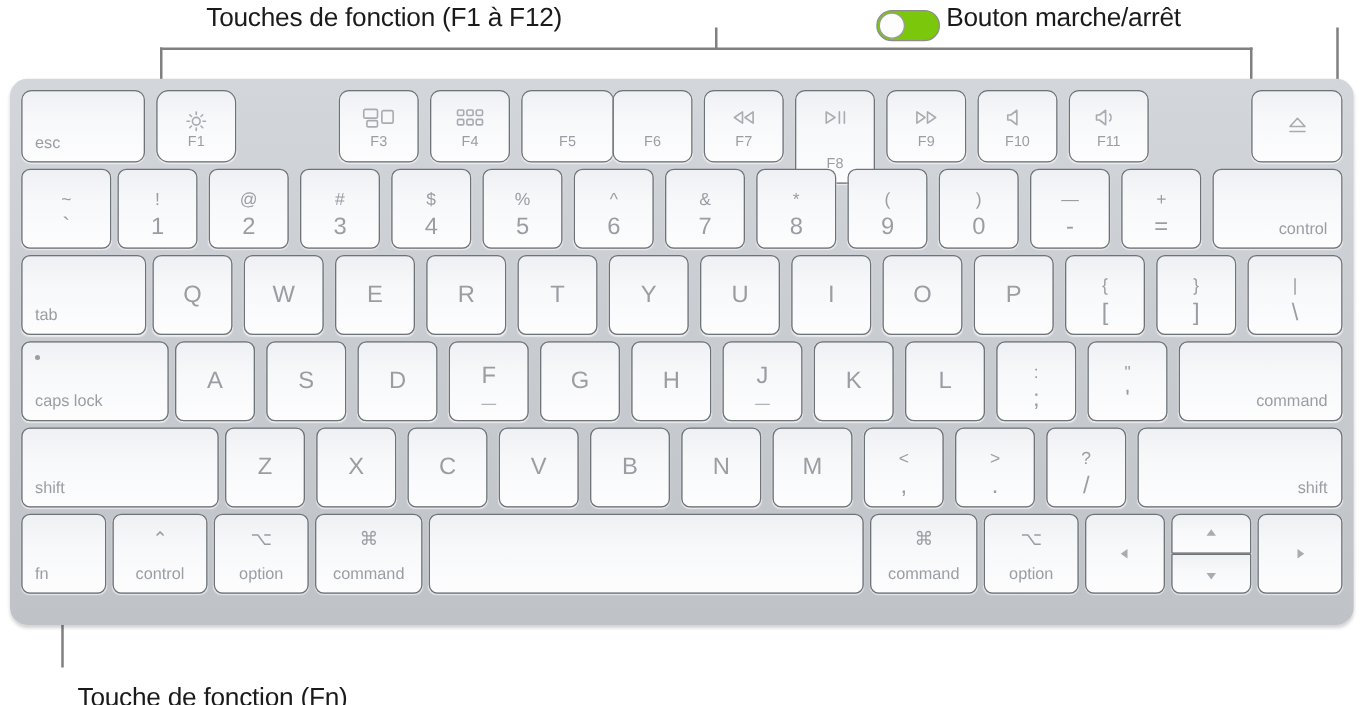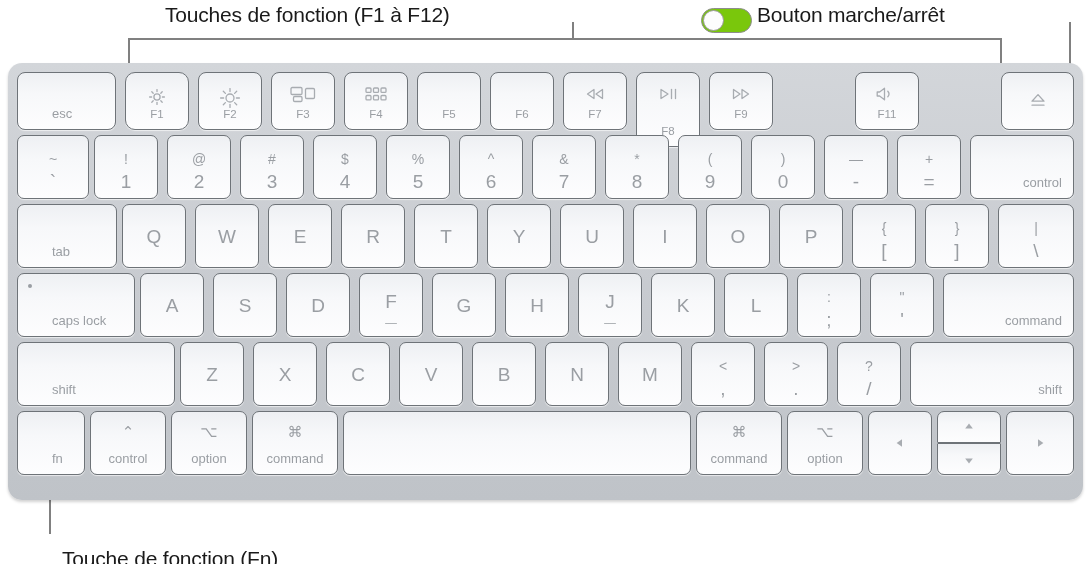--- a/index.html
+++ b/index.html
@@ -88,21 +88,21 @@
     left:0;right:0;top:50%;
     transform:translateY(-50%);
     text-align:center;
     font-size:19px;
     color:#a0a4a9;
   }
   
   .c-top{left:0;right:0;top:16px;text-align:center;font-size:14px;color:#a0a4a9;}
   .c-bot{left:0;right:0;top:36px;text-align:center;font-size:19px;color:#a0a4a9;}
   
-  .c-bl{left:10px;bottom:9px;font-size:13px;color:#9a9ea3;margin-left:24px;}
+  .c-bl{left:10px;bottom:9px;font-size:13px;color:#9a9ea3;}
   
   .c-br{right:11px;bottom:9px;font-size:13px;color:#9a9ea3;}
   
   .c-bc{left:0;right:0;bottom:9px;text-align:center;font-size:13px;color:#9a9ea3;}
   
   .c-fnum{left:0;right:0;bottom:9px;text-align:center;font-size:11.5px;color:#a6aaae;}
   
   .c-icon{left:0;right:0;top:13px;text-align:center;color:#a8acb1;line-height:1;}
   
   .c-sym{left:0;right:0;top:12px;text-align:center;font-size:15px;color:#a8acb1;line-height:1;}
@@ -161,38 +161,20 @@
             <path d="M5.8 5.8l1.4 1.4"></path>
                 <path d="M14.8 14.8l1.4 1.4"></path>
                 <path d="M16.2 5.8l-1.4 1.4"></path>
                 <path d="M7.2 14.8l-1.4 1.4"></path>
               </g>
             </svg>
         </span>
         <span class="legend c-fnum">F1</span>
       </div>
 
-      <div class="key fnrow" style="left:190px;top:9px;width:64px;height:58px;">
-        <span class="legend c-icon">
-          <svg width="24" height="24" viewBox="0 0 24 24">
-              <circle class="ic" cx="12" cy="12" r="4"></circle>
-            <g class="ic">
-                <path d="M12 2.6v3"></path>
-                <path d="M12 18.4v3"></path>
-                <path d="M2.6 12h3"></path>
-                <path d="M18.4 12h3"></path>
-            <path d="M5.3 5.3l2.1 2.1"></path>
-                <path d="M16.6 16.6l2.1 2.1"></path>
-                <path d="M18.7 5.3l-2.1 2.1"></path>
-                <path d="M7.4 16.6l-2.1 2.1"></path>
-              </g>
-            </svg>
-        </span>
-        <span class="legend c-fnum">F2</span>
-      </div>
 
       <div class="key fnrow" style="left:263px;top:9px;width:64px;height:58px;">
         <span class="legend c-icon">
           <svg width="30" height="18" viewBox="0 0 30 18">
             <rect class="ic" x="3" y="1.5" width="11" height="7" rx="1.2"></rect>
             <rect class="ic" x="5.5" y="10.5" width="8.5" height="5" rx="1.2"></rect>
             <rect class="ic" x="17.5" y="2.5" width="9" height="10" rx="1.2"></rect>
           </svg>
         </span>
         <span class="legend c-fnum">F3</span>
@@ -207,21 +189,21 @@
                 <rect x="17" y="2" width="5" height="4.4" rx="1"></rect>
               <rect x="2" y="9.5" width="5" height="4.4" rx="1"></rect>
                 <rect x="9.5" y="9.5" width="5" height="4.4" rx="1"></rect>
                 <rect x="17" y="9.5" width="5" height="4.4" rx="1"></rect>
             </g>
           </svg>
         </span>
         <span class="legend c-fnum">F4</span>
       </div>
 
-      <div class="key fnrow" style="left:409px;top:9px;width:64px;height:58px;">
+      <div class="key fnrow" style="left:409px;top:9px;width:74px;height:58px;">
         <span class="legend c-fnum">F5</span>
       </div>
 
       <div class="key fnrow" style="left:482px;top:9px;width:64px;height:58px;">
         <span class="legend c-fnum">F6</span>
       </div>
 
       <div class="key fnrow" style="left:555px;top:9px;width:64px;height:58px;">
         <span class="legend c-icon">
           <svg width="28" height="16" viewBox="0 0 28 16">
@@ -252,20 +234,28 @@
           <svg width="28" height="16" viewBox="0 0 28 16">
             <g class="ic">
                 <path d="M6.5 3.5v9L13 8z"></path>
                 <path d="M15 3.5v9L21.5 8z"></path>
               </g>
           </svg>
         </span>
         <span class="legend c-fnum">F9</span>
       </div>
 
+      <div class="key fnrow" style="left:774px;top:9px;width:64px;height:58px;">
+        <span class="legend c-icon">
+          <svg width="22" height="16" viewBox="0 0 22 16">
+            <path class="ic" d="M10.5 2.2L5.6 6H3.2v4h2.4l4.9 3.8z"></path>
+          </svg>
+        </span>
+        <span class="legend c-fnum">F10</span>
+      </div>
 
       <div class="key fnrow" style="left:847px;top:9px;width:64px;height:58px;">
         <span class="legend c-icon">
           <svg width="24" height="16" viewBox="0 0 24 16">
             <path class="ic" d="M9.5 2.2L4.6 6H2.2v4h2.4l4.9 3.8z"></path>
             <path class="ic" d="M12.8 5.3a4 4 0 010 5.4"></path>
           </svg>
         </span>
         <span class="legend c-fnum">F11</span>
       </div>

